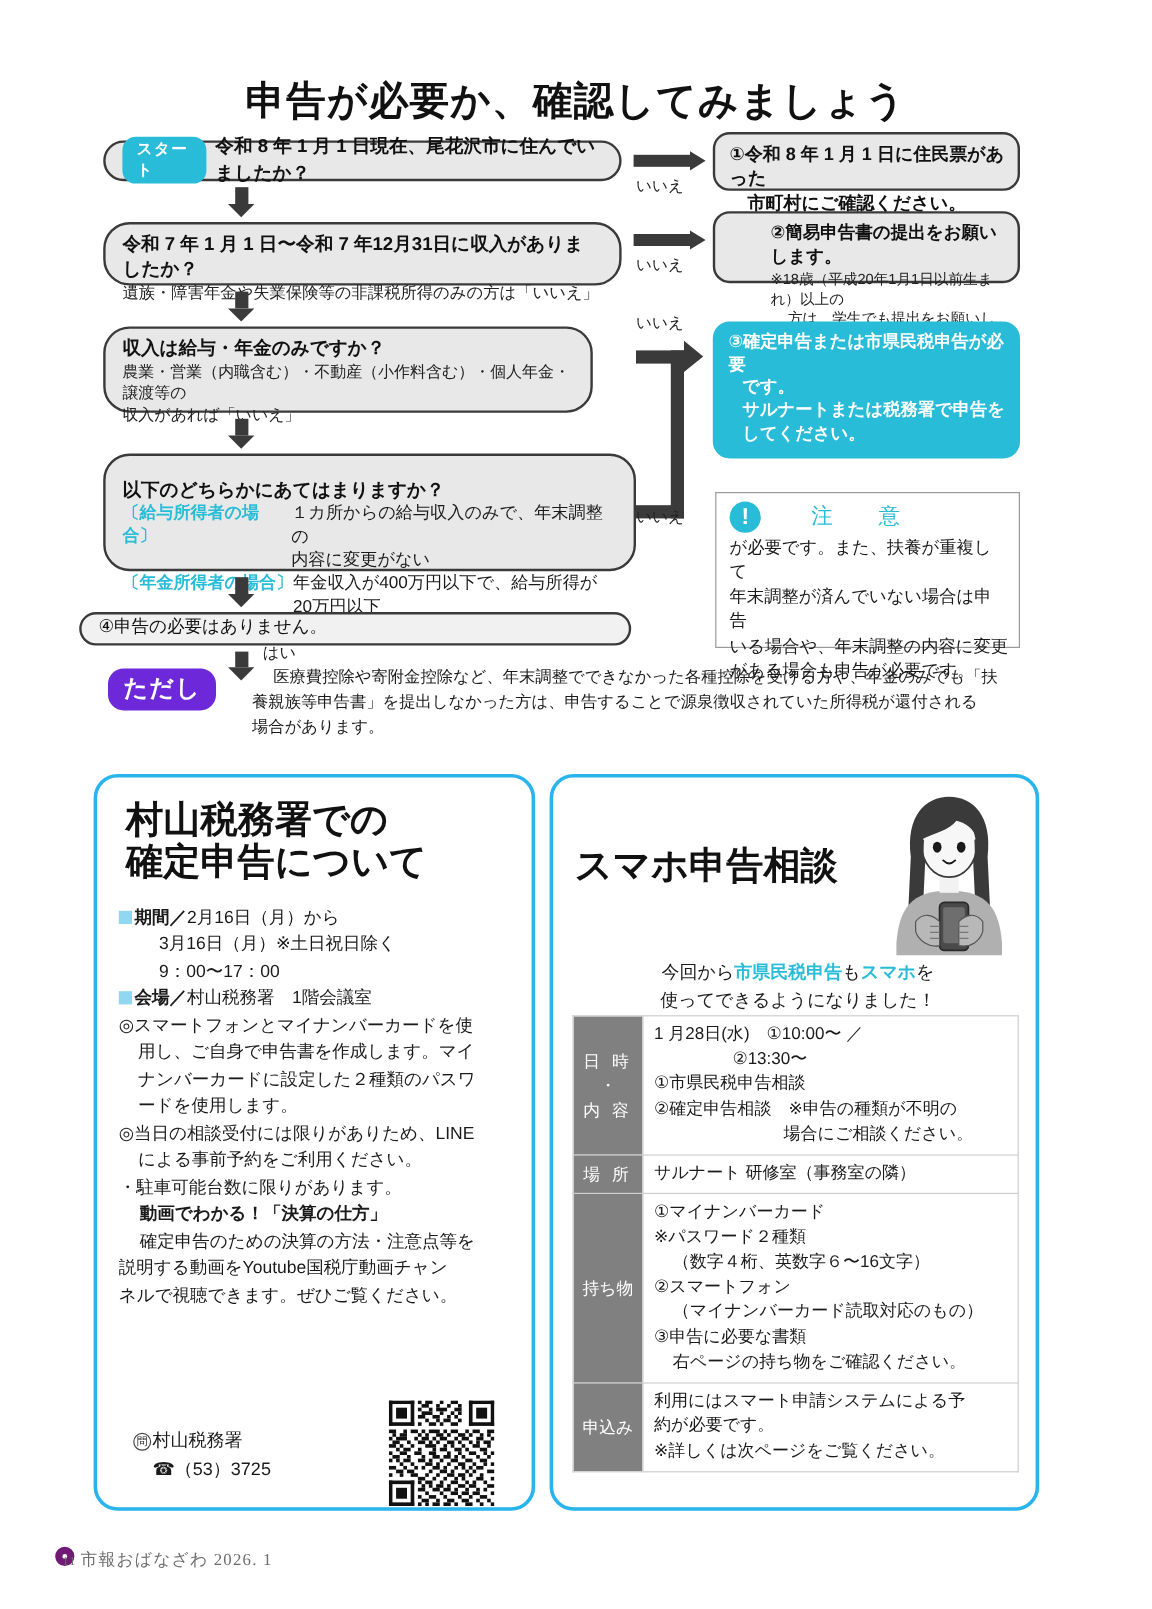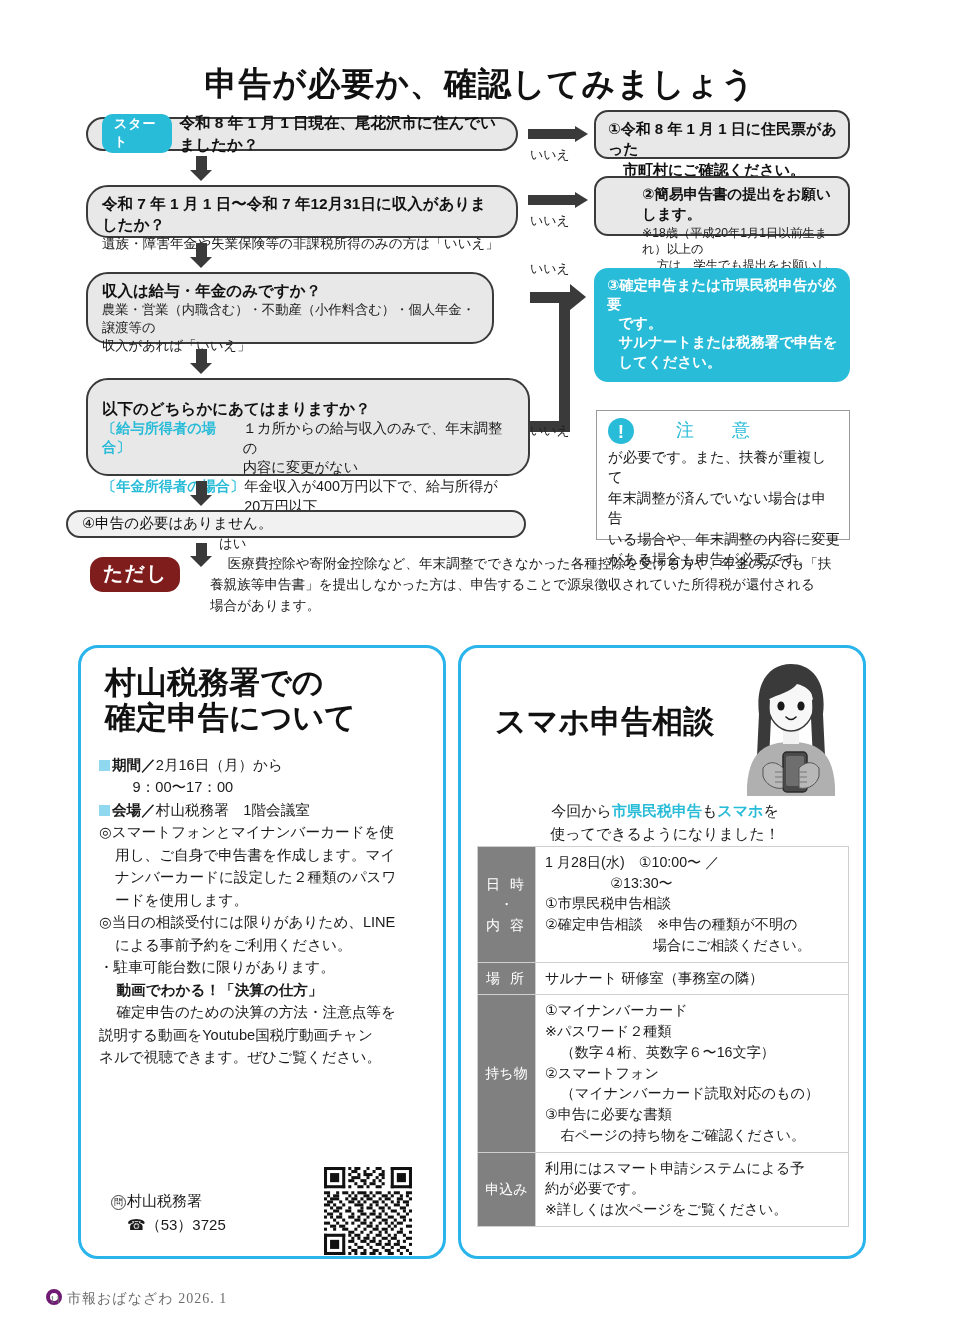--- a/index.html
+++ b/index.html
@@ -125,21 +125,21 @@
   }
   .chui .hdtxt{
     color:#29bcd8; font-weight:normal; font-size:18px;
     letter-spacing:10px; margin-left:42px;
   }
 
   
   #tadashi{ position:absolute; left:90px; top:553px; width:790px; }
   .tadashi-badge{
     position:absolute; left:0; top:4px;
-    background:#7f1d1d; color:#fff;
+    background:#6d28d9; color:#fff;
     border-radius:13px;
     font-size:20px; font-weight:bold;
     padding:3px 13px 5px 13px;
     letter-spacing:1px;
   }
   .tadashi-txt{
     margin-left:120px;
     font-size:13.6px; line-height:1.56; color:#1a1a1a;
     text-indent:1.3em;
   }
@@ -169,21 +169,21 @@
 
   .tel-line{ font-size:15px; line-height:1.6; }
   .circ-mark{
     display:inline-block;width:15px;height:15px;border:1px solid #444;
     border-radius:50%;font-size:9px;line-height:13px;text-align:center;
     vertical-align:1px;margin-right:1px;
   }
   .qr{ position:absolute; }
 
   
-  .ptitle-r{ font-size:31px; font-weight:bold; color:#111;margin-left:16px; }
+  .ptitle-r{ font-size:31px; font-weight:bold; color:#111; }
   .lead{ font-size:15px; line-height:1.5; color:#1a1a1a; text-align:center; }
 
   table.info{
     position:absolute; border-collapse:collapse;
     width:372px;
   }
   table.info td{
     border:1px solid #cfcfcf;
     vertical-align:middle;
     font-size:14.2px; line-height:1.46; color:#1a1a1a;
@@ -198,21 +198,21 @@
   .pushr{ padding-left:4.6em; }
   .pad1{ padding-left:1.1em; }
 
   
   .footer{
     position:absolute; left:46px; top:1289px;
     font-family:"Liberation Serif","DejaVu Serif",serif;
     font-size:14px; color:#6d6d6d; letter-spacing:1px;
   }
   .footer .pg{
-    display:inline-block;border:4px solid #701a75;border-radius:50%;
+    display:inline-block;border:6px solid #701a75;border-radius:50%;
     width:16px;height:16px;line-height:14px;text-align:center;font-size:10px;
     margin-right:5px;
   }
 </style>
 </head>
 <body>
 
 <div class="page-title">申告が必要か、確認してみましょう</div>
 
 <div id="flow">
@@ -357,20 +357,21 @@
 
   <div class="ptitle" style="position:absolute; left:24px; top:18px;">
     <div>村山税務署での</div>
     <div>確定申告について</div>
   </div>
 
   <div class="plist" style="position:absolute; left:18px; top:106px; width:338px;">
     <div class="ind1">
       <span class="sq"></span><b>期間／</b><span>2月16日（月）から</span>
     </div>
+    <div class="ind2">3月16日（月）※土日祝日除く</div>
     <div class="ind2">9：00〜17：00</div>
     <div class="ind1">
       <span class="sq"></span><b>会場／</b><span>村山税務署　1階会議室</span>
     </div>
 
     <div>◎スマートフォンとマイナンバーカードを使</div>
     <div class="ind-mid">用し、ご自身で申告書を作成します。マイ</div>
     <div class="ind-mid">ナンバーカードに設定した２種類のパスワ</div>
     <div class="ind-mid">ードを使用します。</div>
     <div>◎当日の相談受付には限りがありため、LINE</div>

